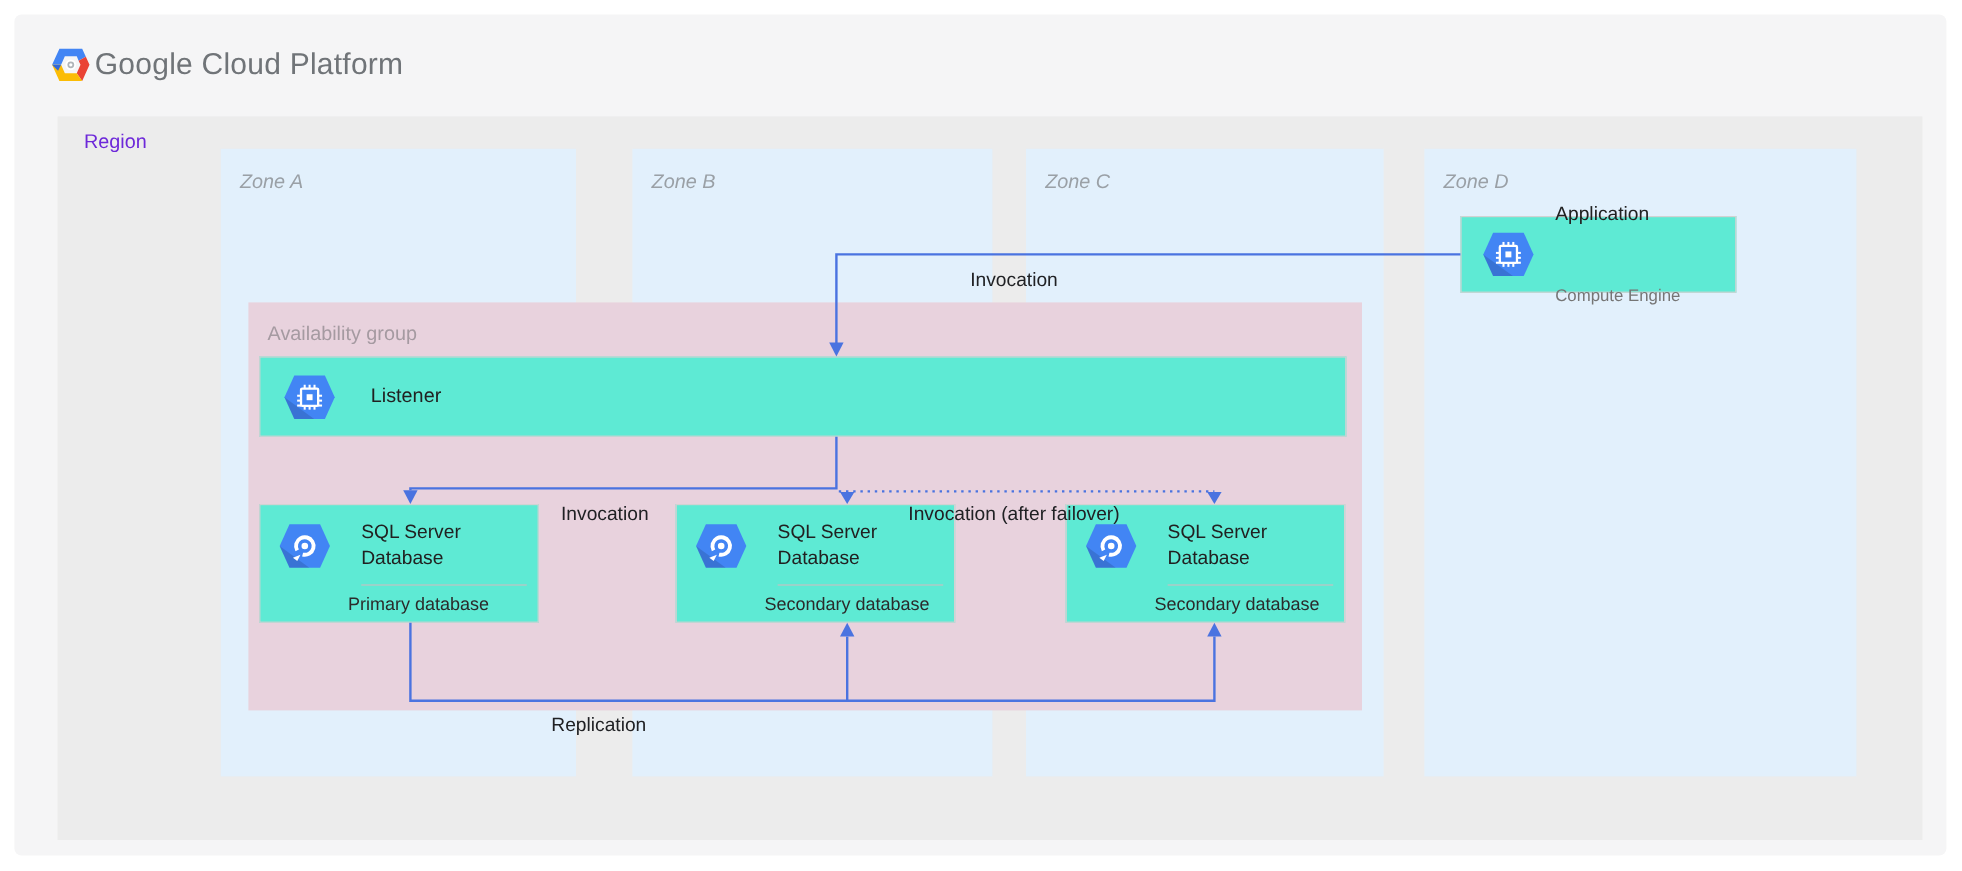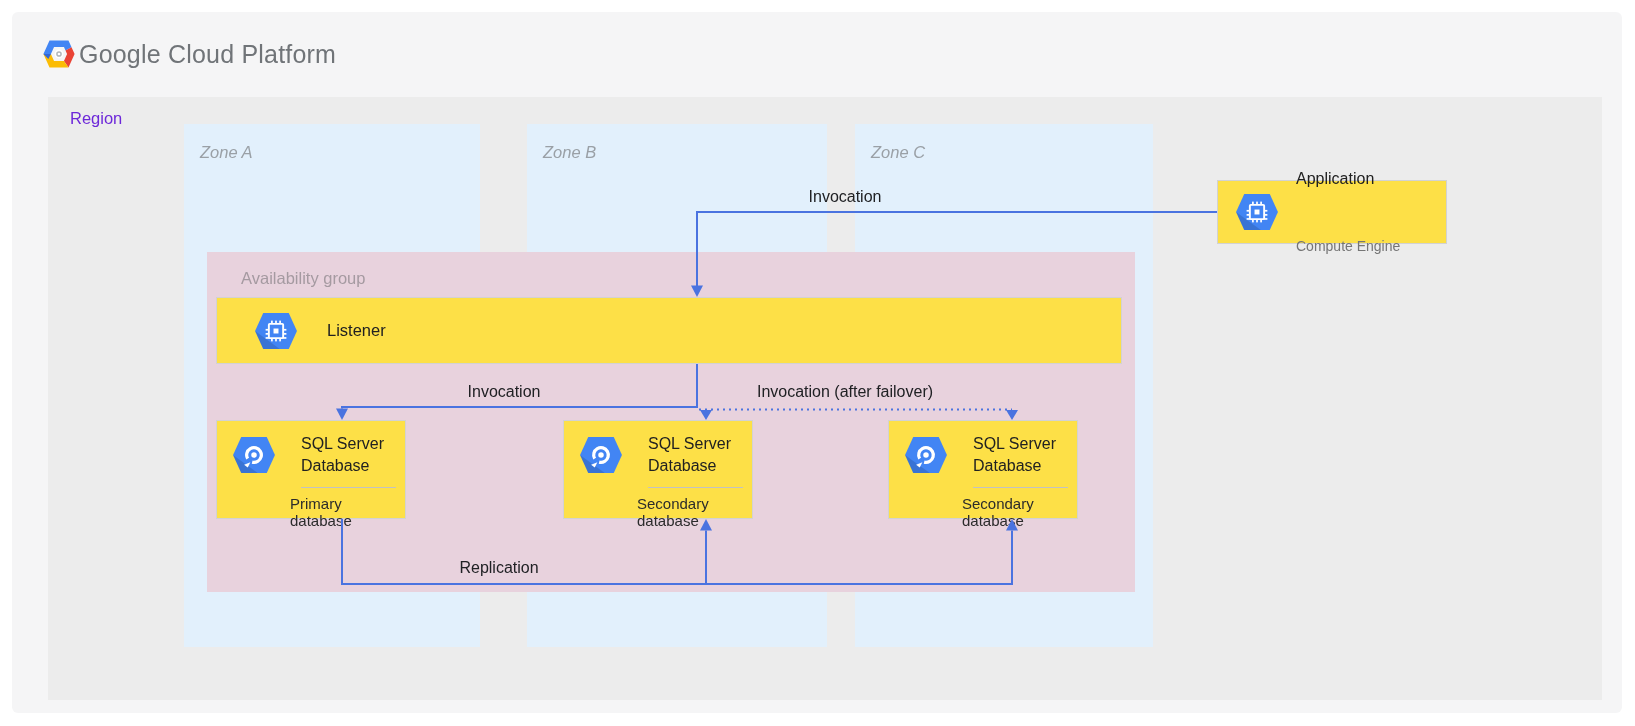--- a/index.html
+++ b/index.html
@@ -18,49 +18,49 @@
 
   .region{position:absolute;left:36px;top:85px;width:1554px;height:603px;background:var(--region_fill);}
   .region-label{position:absolute;left:58px;top:97px;font-size:16.5px;color:#6d28d9;}
 
   .zone{position:absolute;top:112px;height:523px;background:var(--zone_fill);}
   .zone-a{left:172px;width:296px}.zone-b{left:515px;width:300px}
   .zone-c{left:843px;width:298px}.zone-d{left:1175px;width:360px}
   .zone-label{margin:19px 0 0 16px;font-size:16.5px;color:var(--text_gray);font-style:italic;}
 
   .ag{position:absolute;left:195px;top:240px;width:928px;height:340px;background:var(--availability_group_fill);}
-  .ag-label{position:absolute;left:229px;top:257px;font-size:16.5px;color:#A59AA1;}
-
-  .node{position:absolute;background:#fde047;border:1px solid var(--node_border);}
+  .ag-label{position:absolute;left:211px;top:257px;font-size:16.5px;color:#A59AA1;}
+
+  .node{position:absolute;background:#5eead4;border:1px solid var(--node_border);}
   .hex-icon{display:block;width:46px;height:40px;}
   .hex{fill:var(--icon_blue);}
   .hex-shade{fill:#000;fill-opacity:.13;}
 
-  .listener{left:204px;top:285px;width:906px;height:67px;display:flex;align-items:center;padding-left:36px;}
+  .listener{left:204px;top:285px;width:906px;height:67px;display:flex;align-items:center;padding-left:18px;}
   .listener-title{margin-left:28px;font-size:16.5px;color:var(--text_dark);}
 
   .app{left:1205px;top:168px;width:230px;height:64px;display:flex;align-items:center;padding-left:16px;}
   .app-text{margin-left:16px;display:flex;flex-direction:column;gap:2px;}
   .node-title{font-size:16px;color:var(--text_dark);}
   .node-sub{font-size:14px;color:var(--text_medium);margin-top:48px;}
 
-  .db{top:408px;width:190px;height:99px;}
+  .db{top:408px;width:233px;height:99px;}
   .db-primary{left:204px}.db-sec1{left:551px}.db-sec2{left:876px}
   .db .hex-icon{position:absolute;left:14px;top:14px;}
   .db-title{position:absolute;left:84px;top:12px;width:125px;font-size:16px;line-height:22px;color:var(--text_dark);}
   .db-divider{position:absolute;left:84px;right:9px;top:66px;border-top:1px solid #C2C2C2;}
   .db-sub{position:absolute;left:73px;top:74px;font-size:15px;color:#2B2B2B;}
 
   .edges{position:absolute;left:0;top:0;width:1635px;height:726px;pointer-events:none;}
   .edge{fill:none;stroke:var(--arrow_blue);stroke-width:2;}
   .edge.dotted{stroke-dasharray:2 4;}
   .head{fill:var(--arrow_blue);stroke:none;}
 
   .edge-label{position:absolute;transform:translateX(-50%);white-space:nowrap;
-              font-size:16px;color:#202124;}
+              font-size:16px;color:#202124;margin-top:37px;}
 </style>
 </head>
 <body>
 
 <div class="page">
   <div class="panel">
 
     <div class="logo">
       <svg width="34" height="30" viewBox="0 0 48 42">
         <polygon fill="#4285F4" points="2,21 10.6,2 37.4,2 41.7,11.5 33.2,16.2 31,11 17,11 12.6,21"></polygon>
@@ -78,20 +78,23 @@
     <div class="region-label">Region</div>
 
     <div class="zone zone-a">
       <div class="zone-label">Zone A</div>
     </div>
     <div class="zone zone-b">
       <div class="zone-label">Zone B</div>
     </div>
     <div class="zone zone-c">
       <div class="zone-label">Zone C</div>
+    </div>
+    <div class="zone zone-d">
+      <div class="zone-label">Zone D</div>
     </div>
 
     <div class="ag"></div>
     <div class="ag-label">Availability group</div>
 
     <div class="node app">
       <svg class="hex-icon" viewBox="0 0 48 42">
         <polygon class="hex" points="10.6,2 37.4,2 46,21 37.4,40 10.6,40 2,21"></polygon>
         <polygon class="hex-shade" points="2,21 10.6,40 28,40"></polygon>
         <g>

